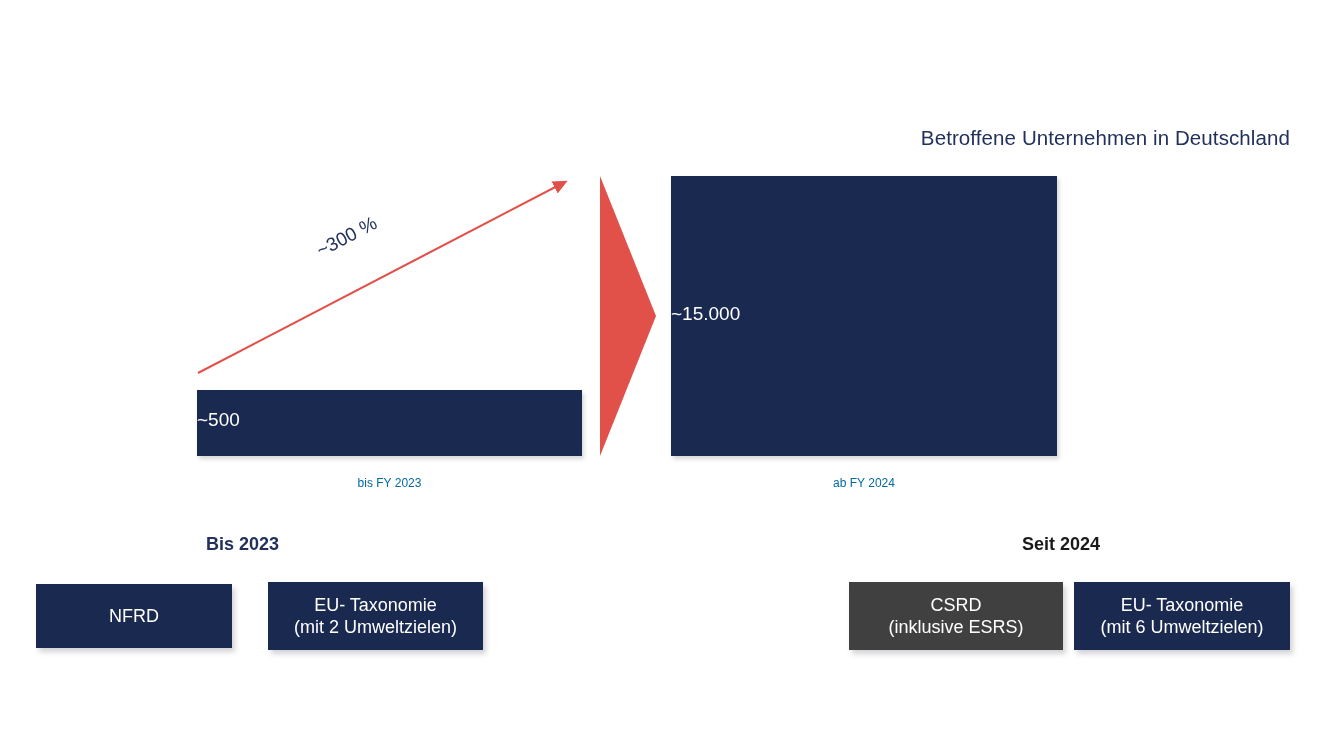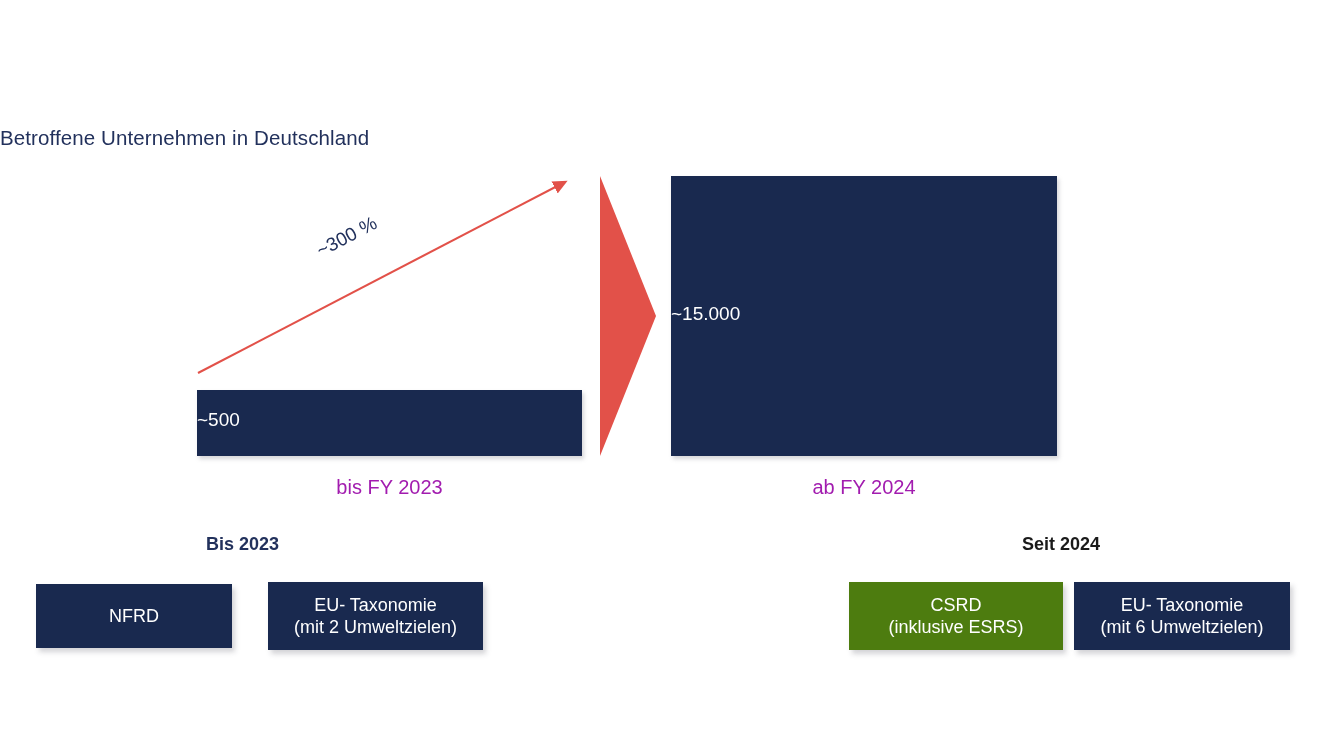--- a/index.html
+++ b/index.html
@@ -19,21 +19,21 @@
     background: #ffffff;
     overflow: hidden;
   }
 
   
   #chart-title {
     position: absolute;
     left: 0;
     top: 126px;
     width: 1290px;
-    text-align: left;
+    text-align: right;
     font-size: 20.5px;
     color: #22315c;
     letter-spacing: 0.1px;
     white-space: nowrap;
   }
 
   
   .bar {
     position: absolute;
     background: #19294f;
@@ -58,22 +58,22 @@
     color: #ffffff;
     font-size: 19px;
     white-space: nowrap;
   }
   #bar-2023 .bar-value { top: 19px; }
   #bar-2024 .bar-value { top: 127px; }
 
   .bar-caption {
     position: absolute;
     text-align: center;
-    font-size: 20px;
-    color: #a21caf;
+    font-size: 12px;
+    color: #0369a1;
     white-space: nowrap;
   }
   #caption-2023 { left: 197px; top: 476px; width: 385px; }
   #caption-2024 { left: 671px; top: 476px; width: 386px; }
 
   
   #growth-triangle {
     position: absolute;
     left: 598px;
     top: 174px;
@@ -125,21 +125,21 @@
     flex-direction: column;
     align-items: center;
     justify-content: center;
     color: #ffffff;
     font-size: 18px;
     line-height: 1.23;
     text-align: center;
     box-shadow: 3px 4px 5px rgba(120,120,130,0.32);
   }
   .reg-box.navy { background: #19294f; }
-  .reg-box.red  { background: #4d7c0f; }
+  .reg-box.red  { background: #404040; }
 
   #box-nfrd      { left: 36px;   top: 584px; width: 196px; height: 64px; }
   #box-taxo-2    { left: 268px;  top: 582px; width: 215px; height: 68px; }
   #box-csrd      { left: 849px;  top: 582px; width: 214px; height: 68px; }
   #box-taxo-6    { left: 1074px; top: 582px; width: 216px; height: 68px; }
 
   .reg-line { display: block; white-space: nowrap; }
 </style>
 </head>
 <body>

